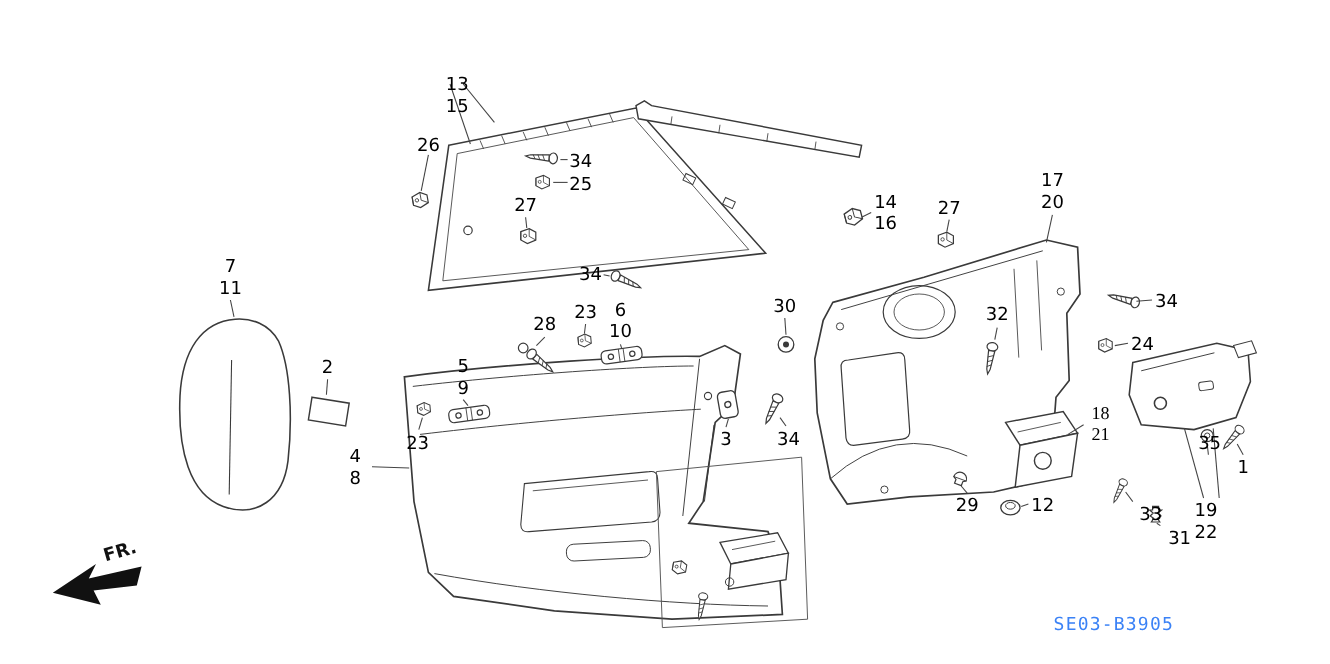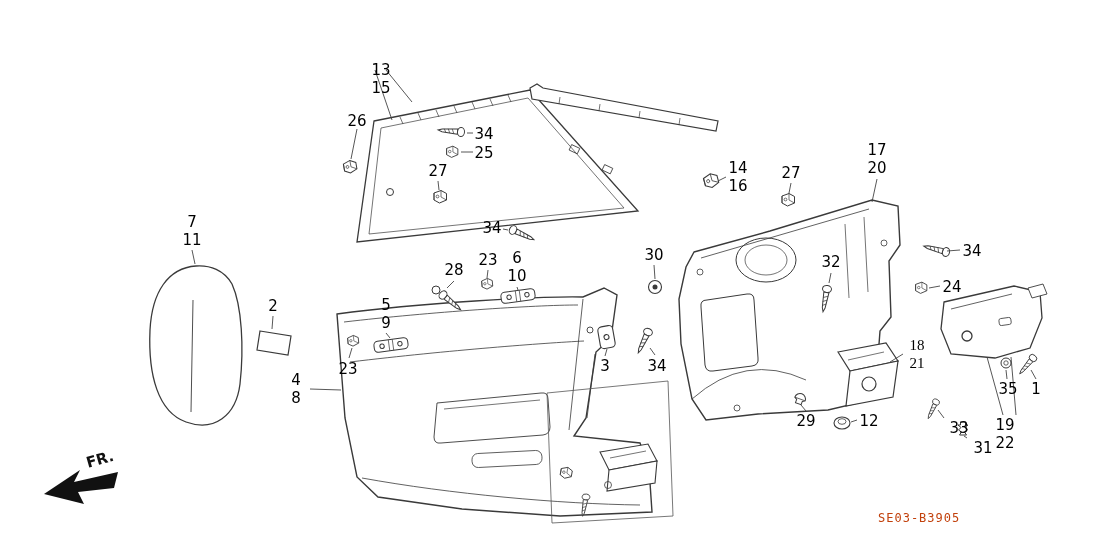--- a/index.html
+++ b/index.html
@@ -12,21 +12,21 @@
   svg.diagram { position:absolute; left:0; top:0; }
   #labels-layer { position:absolute; left:0; top:0; width:100%; height:100%; }
   .plabel {
     position:absolute; transform:translateX(-50%);
     font-size:15px; line-height:18px; color:#000;
     text-align:center; white-space:nowrap;
   }
   .drawing-code {
     position:absolute; left:878px; top:511px;
     font-family:"DejaVu Sans Mono", monospace;
-    font-size:12px; letter-spacing:1px; color:#c2410c;
+    font-size:15px; letter-spacing:1px; color:#3b82f6;
   }
 </style>
 </head>
 <body>
 
 <div class="stage">
 
   <svg class="diagram" width="1108" height="553" viewBox="0 0 1108 553" xmlns="http://www.w3.org/2000/svg">
 
     <defs>
@@ -299,21 +299,21 @@
       </div>
       <div class="plabel" style="left: 869px; top: 412px; text-align: right;">
         <div>12</div>
       </div>
       <div class="plabel" style="left: 932px; top: 419px; margin-left: 27px;">
         <div>33</div>
       </div>
       <div class="plabel" style="left: 983px; top: 439px; text-align: center;">
         <div>31</div>
       </div>
-      <div class="plabel" style="left: 1008px; top: 380px; text-align: center;">
+      <div class="plabel" style="left: 1008px; top: 360px; text-align: center;">
         <div>35</div>
       </div>
       <div class="plabel" style="left: 1036px; top: 380px;">
         <div>1</div>
       </div>
       <div class="plabel" style="left: 1005px; top: 416px;">
         <div>19</div>
         <div>22</div>
       </div>
     </div>

